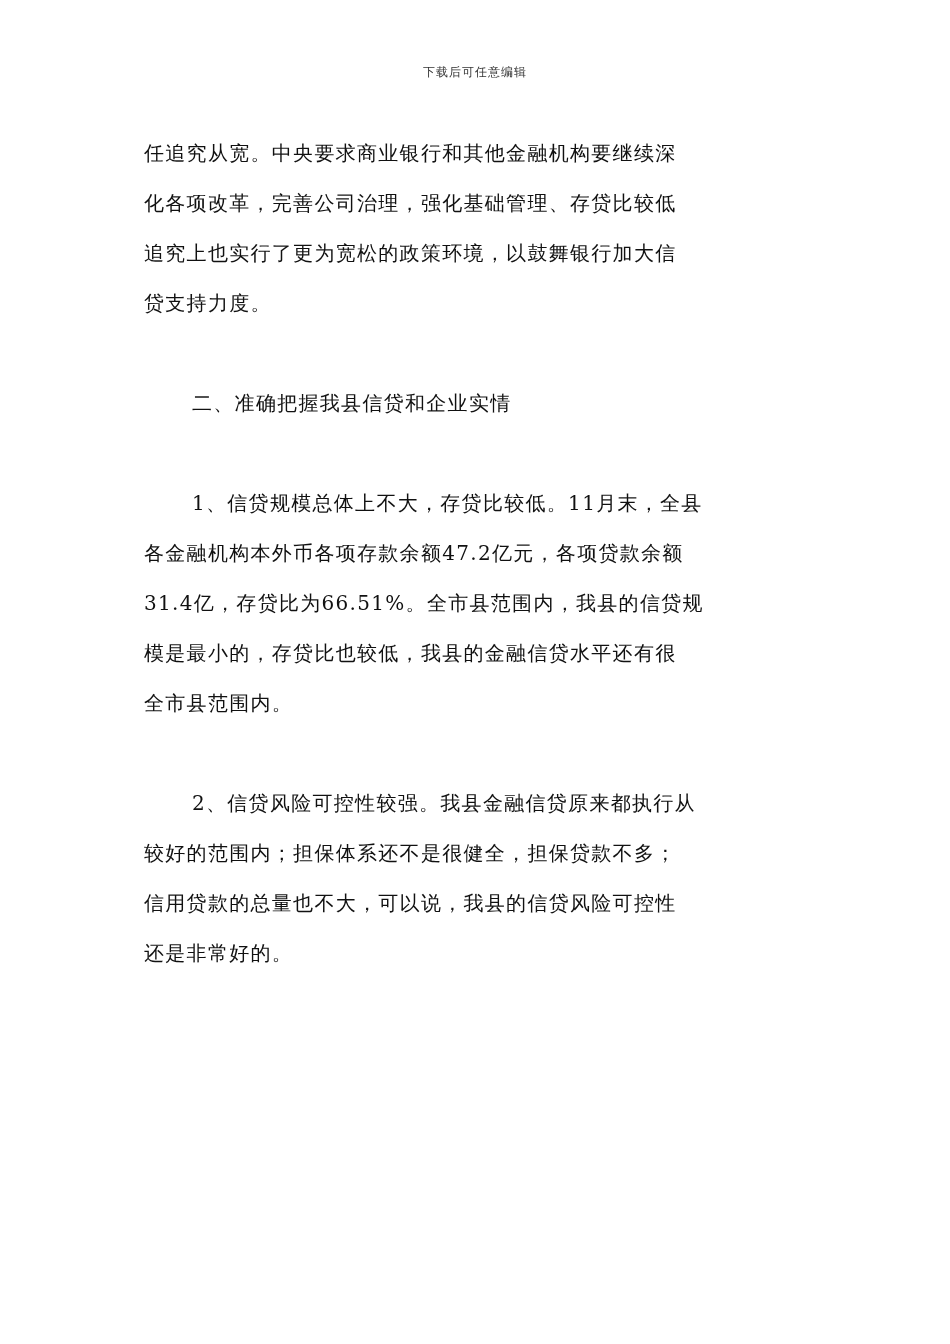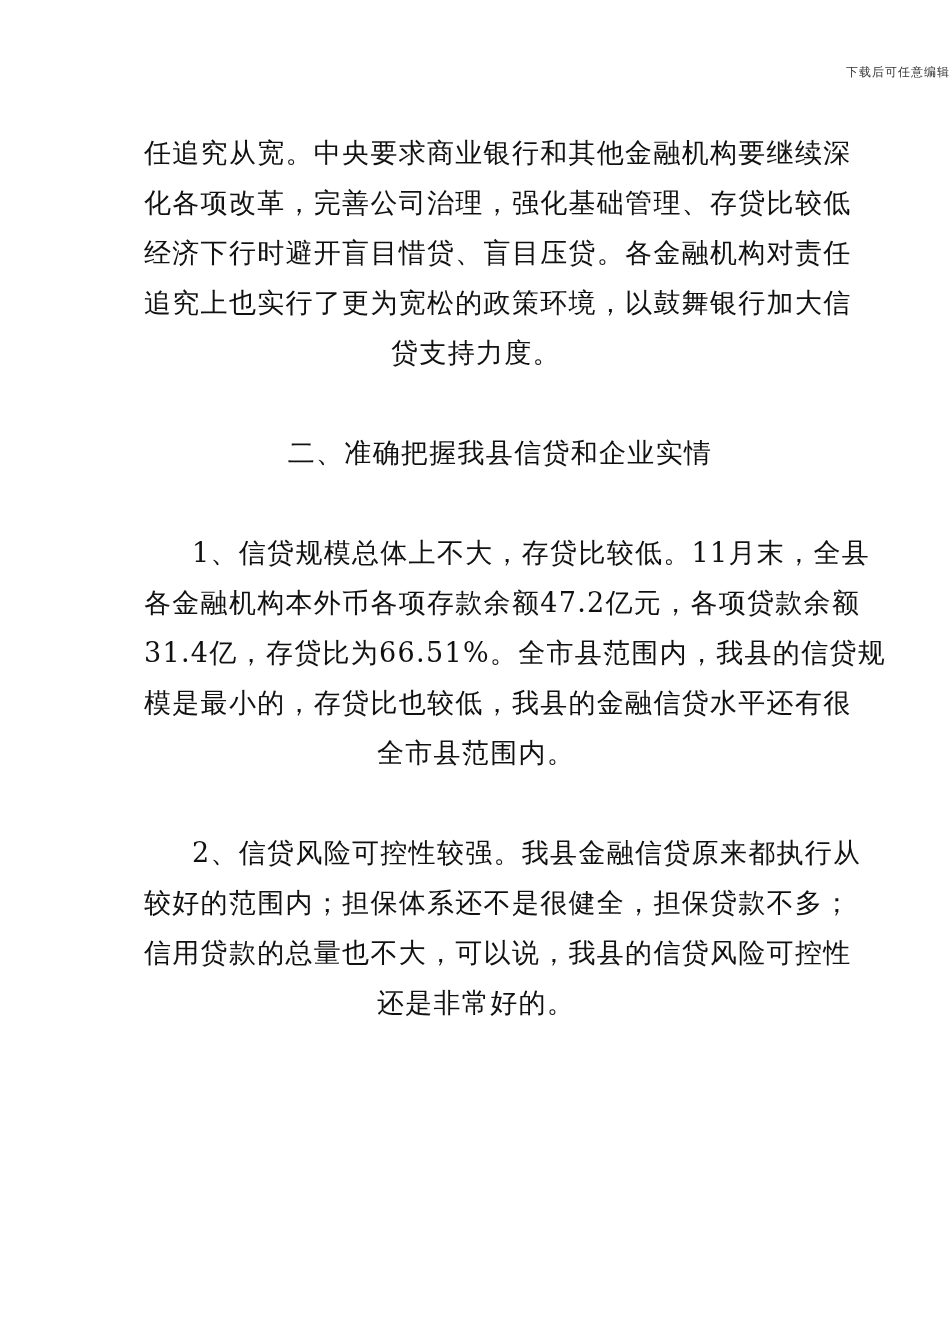--- a/index.html
+++ b/index.html
@@ -13,52 +13,50 @@
       position: relative;
       overflow: hidden;
       font-family: "DejaVu Serif", "Liberation Serif", serif;
       color: #111111;
     }
     .header {
       position: absolute;
       top: 64px;
       left: 0;
       width: 950px;
-      text-align: right;
+      text-align: center;
       font-size: 12px;
       color: #333333;
       letter-spacing: 1px;
     }
     .content {
       position: absolute;
       left: 144px;
       top: 128px;
       width: 664px;
     }
     .line {
       height: 50px;
       line-height: 50px;
-      font-size: 27px;
+      font-size: 20px;
       white-space: nowrap;
       letter-spacing: 1.3px;
-      text-align: center;
     }
     .indent { padding-left: 48px; }
     .gap { height: 50px; }
   </style>
 </head>
 <body>
 
 <div class="header">下载后可任意编辑</div>
 
 <div class="content">
   <div>
     <div class="line">任追究从宽。中央要求商业银行和其他金融机构要继续深</div>
     <div class="line">化各项改革，完善公司治理，强化基础管理、存贷比较低</div>
-    <div class="line">经济下行时避开盲目惜贷、盲目压贷。各金融机构对责任</div>
     <div class="line">追究上也实行了更为宽松的政策环境，以鼓舞银行加大信</div>
     <div class="line">贷支持力度。</div>
   </div>
 
   <div class="gap"></div>
 
   <div class="line indent">二、准确把握我县信贷和企业实情</div>
 
   <div class="gap"></div>
 

